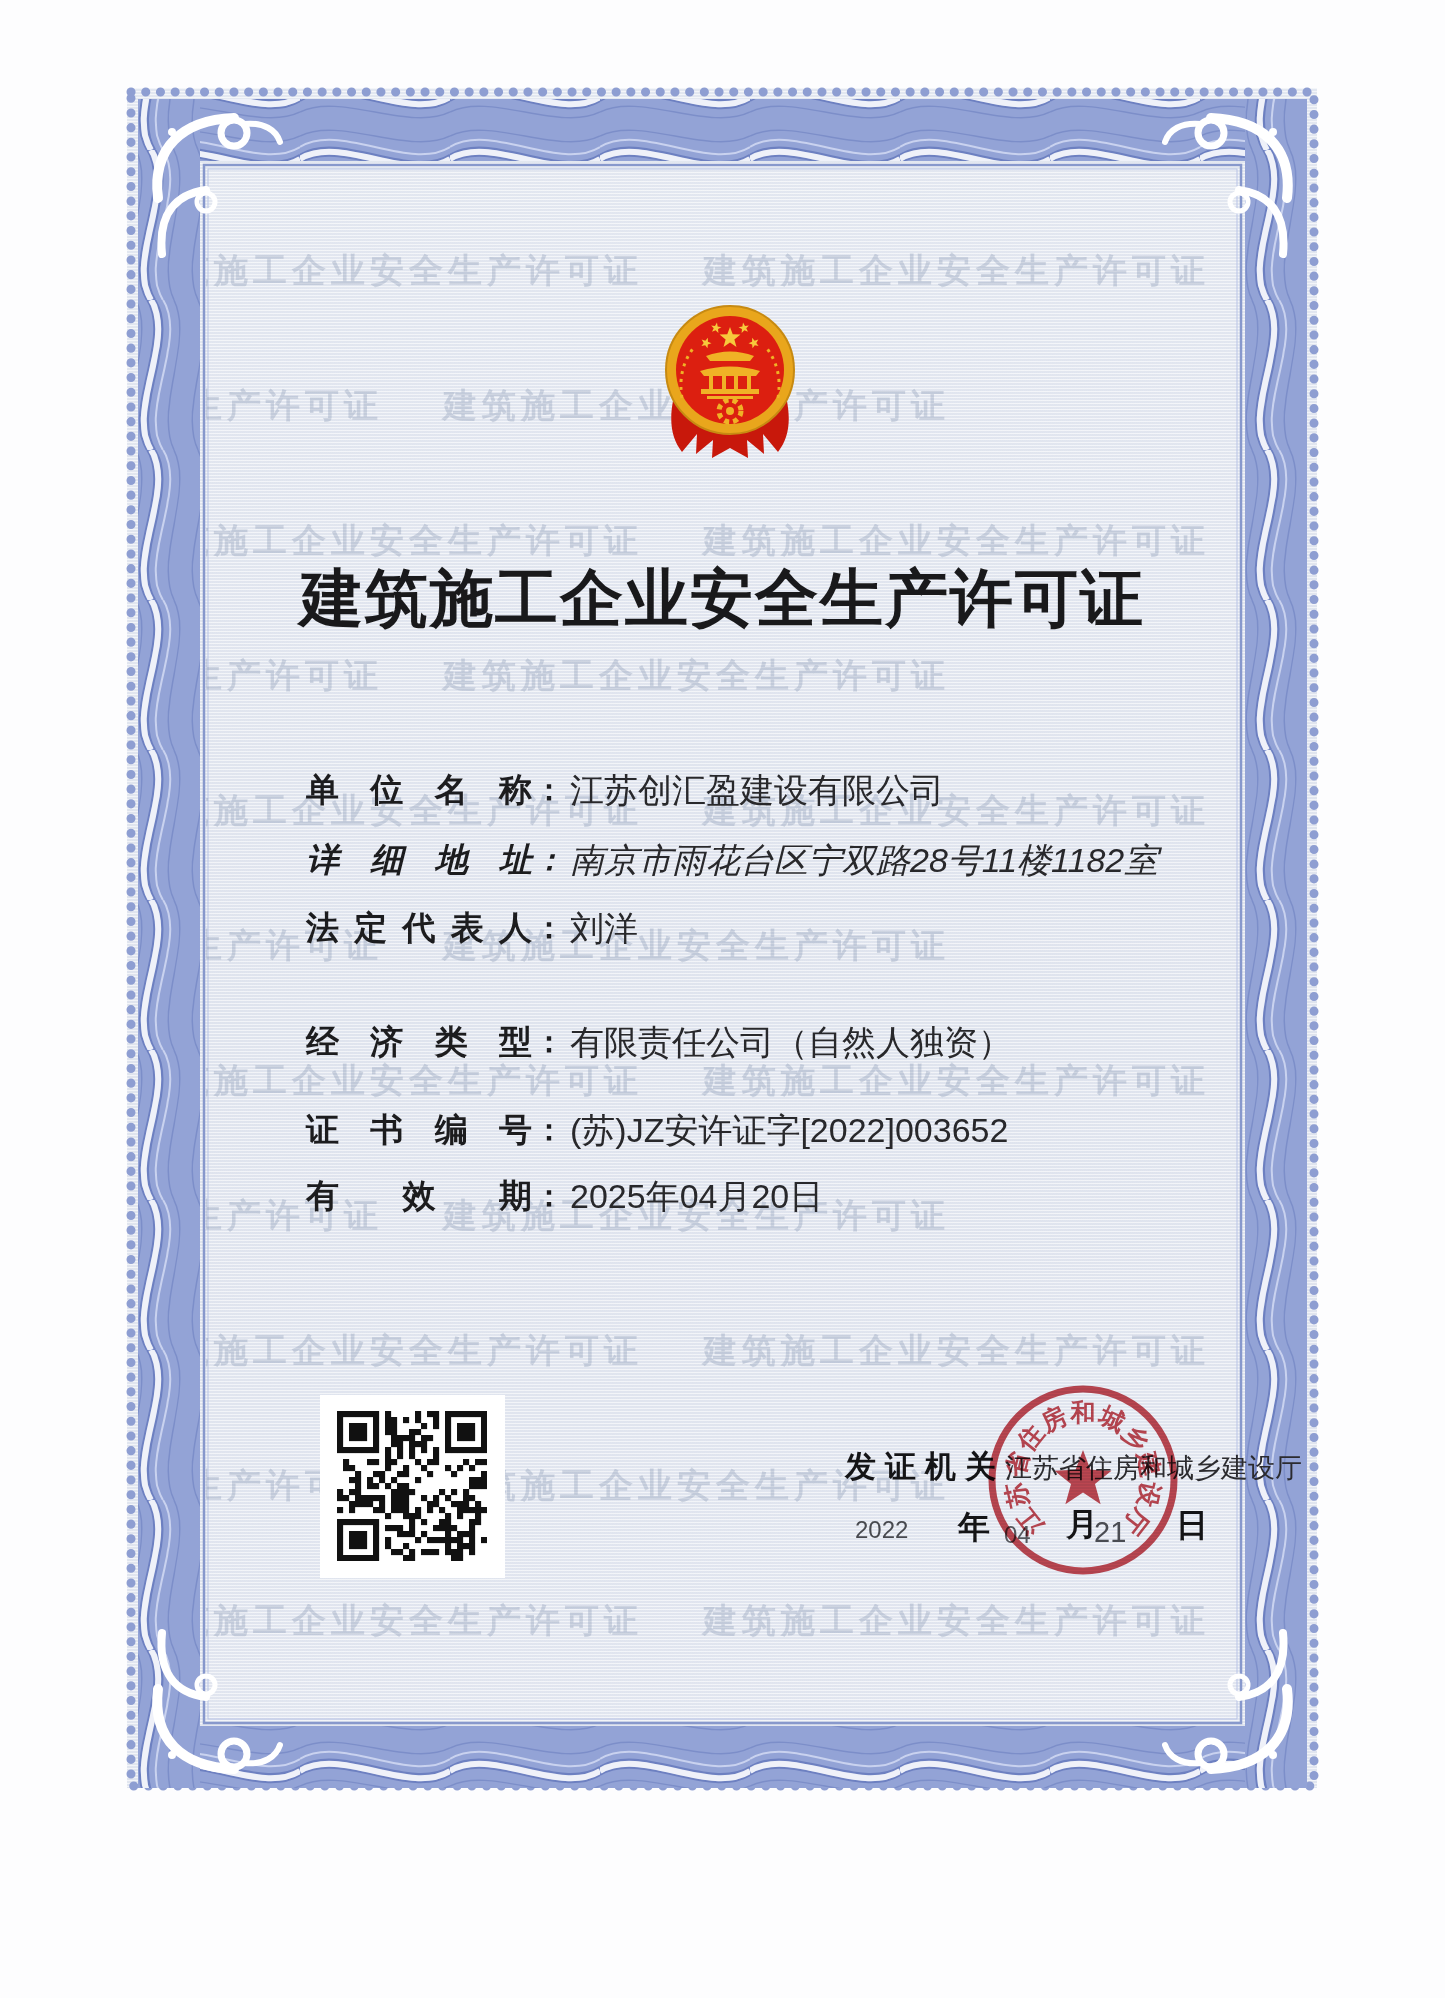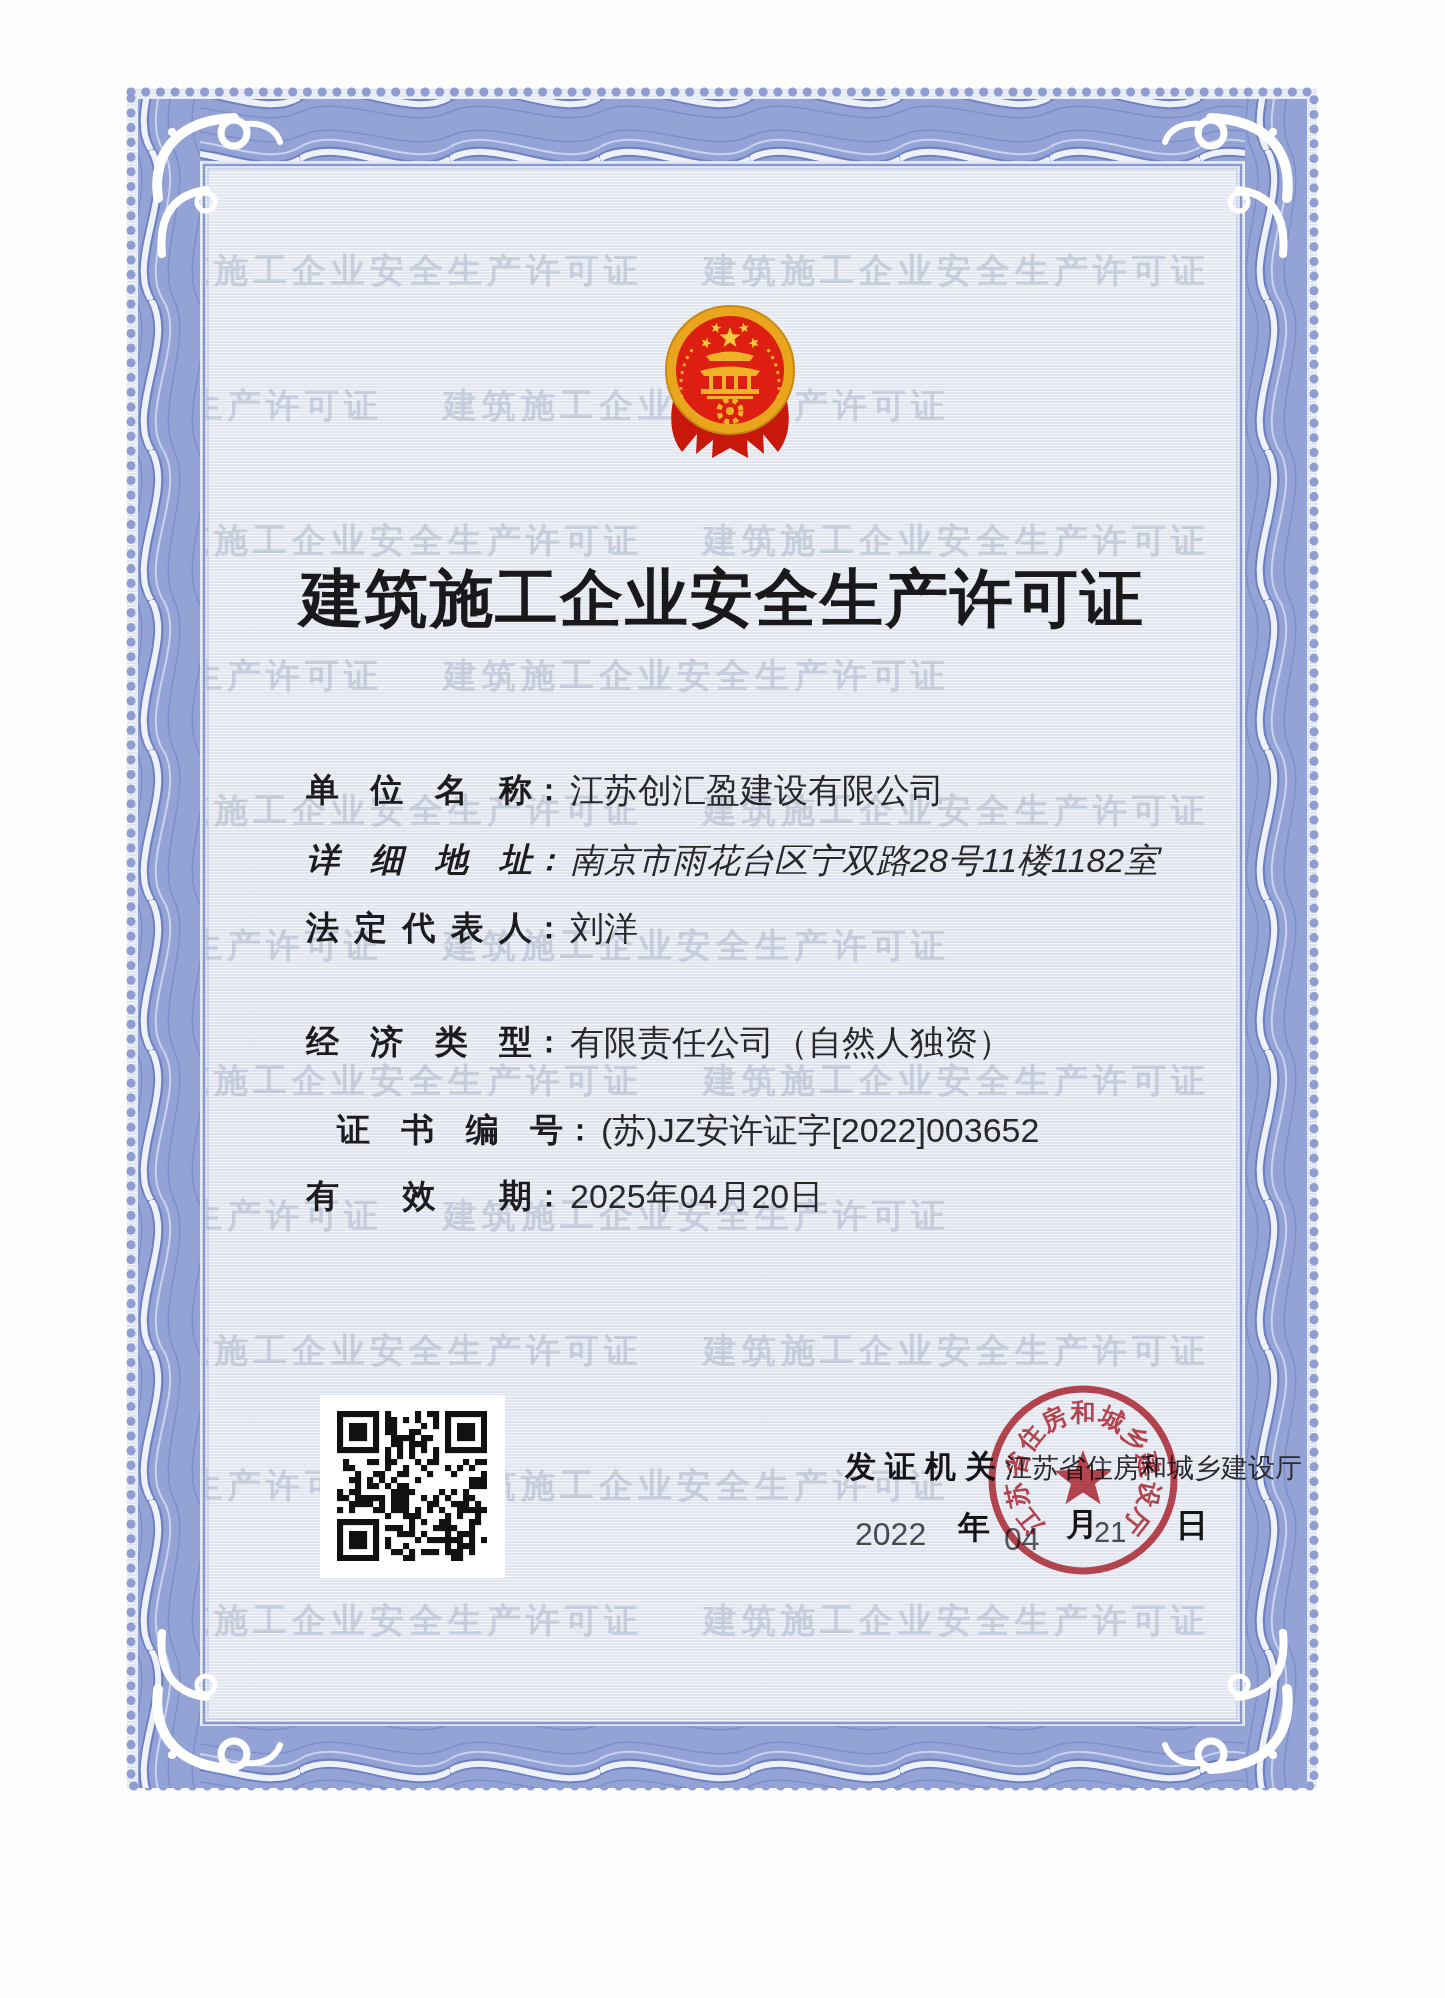--- a/index.html
+++ b/index.html
@@ -36,31 +36,31 @@
   .field-row{position:absolute;left:306px;height:48px;line-height:48px;white-space:nowrap;}
   .f-label{
     display:inline-block;vertical-align:top;width:226px;
     text-align:justify;text-align-last:justify;
     font-size:33px;font-weight:700;color:#1c1c1e;
   }
   .f-label.tight{font-size:28px;letter-spacing:0;font-weight:700;}
   .f-colon{display:inline-block;vertical-align:top;font-size:30px;font-weight:700;color:#1c1c1e;margin-left:2px;}
   .f-value{display:inline-block;vertical-align:top;font-size:34px;font-weight:500;color:#28282b;margin-left:6px;}
   .row-1{top:766px;} .row-2{top:836px;font-style:italic;} .row-3{top:904px;}
-  .row-4{top:971px;} .row-5{top:1018px;} .row-6{top:1106px;margin-left:31px;} .row-7{top:1172px;}
+  .row-4{top:971px;} .row-5{top:1018px;} .row-6{top:1106px;} .row-7{top:1172px;}
   
   .qr-frame{position:absolute;left:320px;top:1395px;width:185px;height:183px;background:#ffffff;}
   .qr-frame svg{position:absolute;left:17px;top:16px;}
   
   .issuer-row{position:absolute;left:845px;top:1445px;height:44px;line-height:44px;white-space:nowrap;}
   .issuer-label{font-size:31px;font-weight:800;letter-spacing:9px;color:#141416;}
   .issuer-name{font-size:27px;font-weight:500;color:#2b2b2f;letter-spacing:0px;text-align:right;}
   .date-part{position:absolute;white-space:nowrap;}
   .d-unit{font-size:32px;font-weight:800;color:#141416;}
-  .d-val{font-size:32px;font-weight:500;color:#47494f;}
+  .d-val{font-size:24px;font-weight:500;color:#47494f;}
   .d-year{left:855px;top:1516px;}
   .d-yu{left:958px;top:1506px;}
   .d-month{left:1004px;top:1521px;color:#55575d;}
   .d-mu{left:1066px;top:1503px;}
   .d-day{left:1094px;top:1516px;font-size:29px;color:#4a4c52;}
   .d-du{left:1176px;top:1504px;}
   
   .seal{position:absolute;left:986px;top:1383px;width:194px;height:194px;
         mix-blend-mode:multiply;opacity:0.93;}
 </style>

